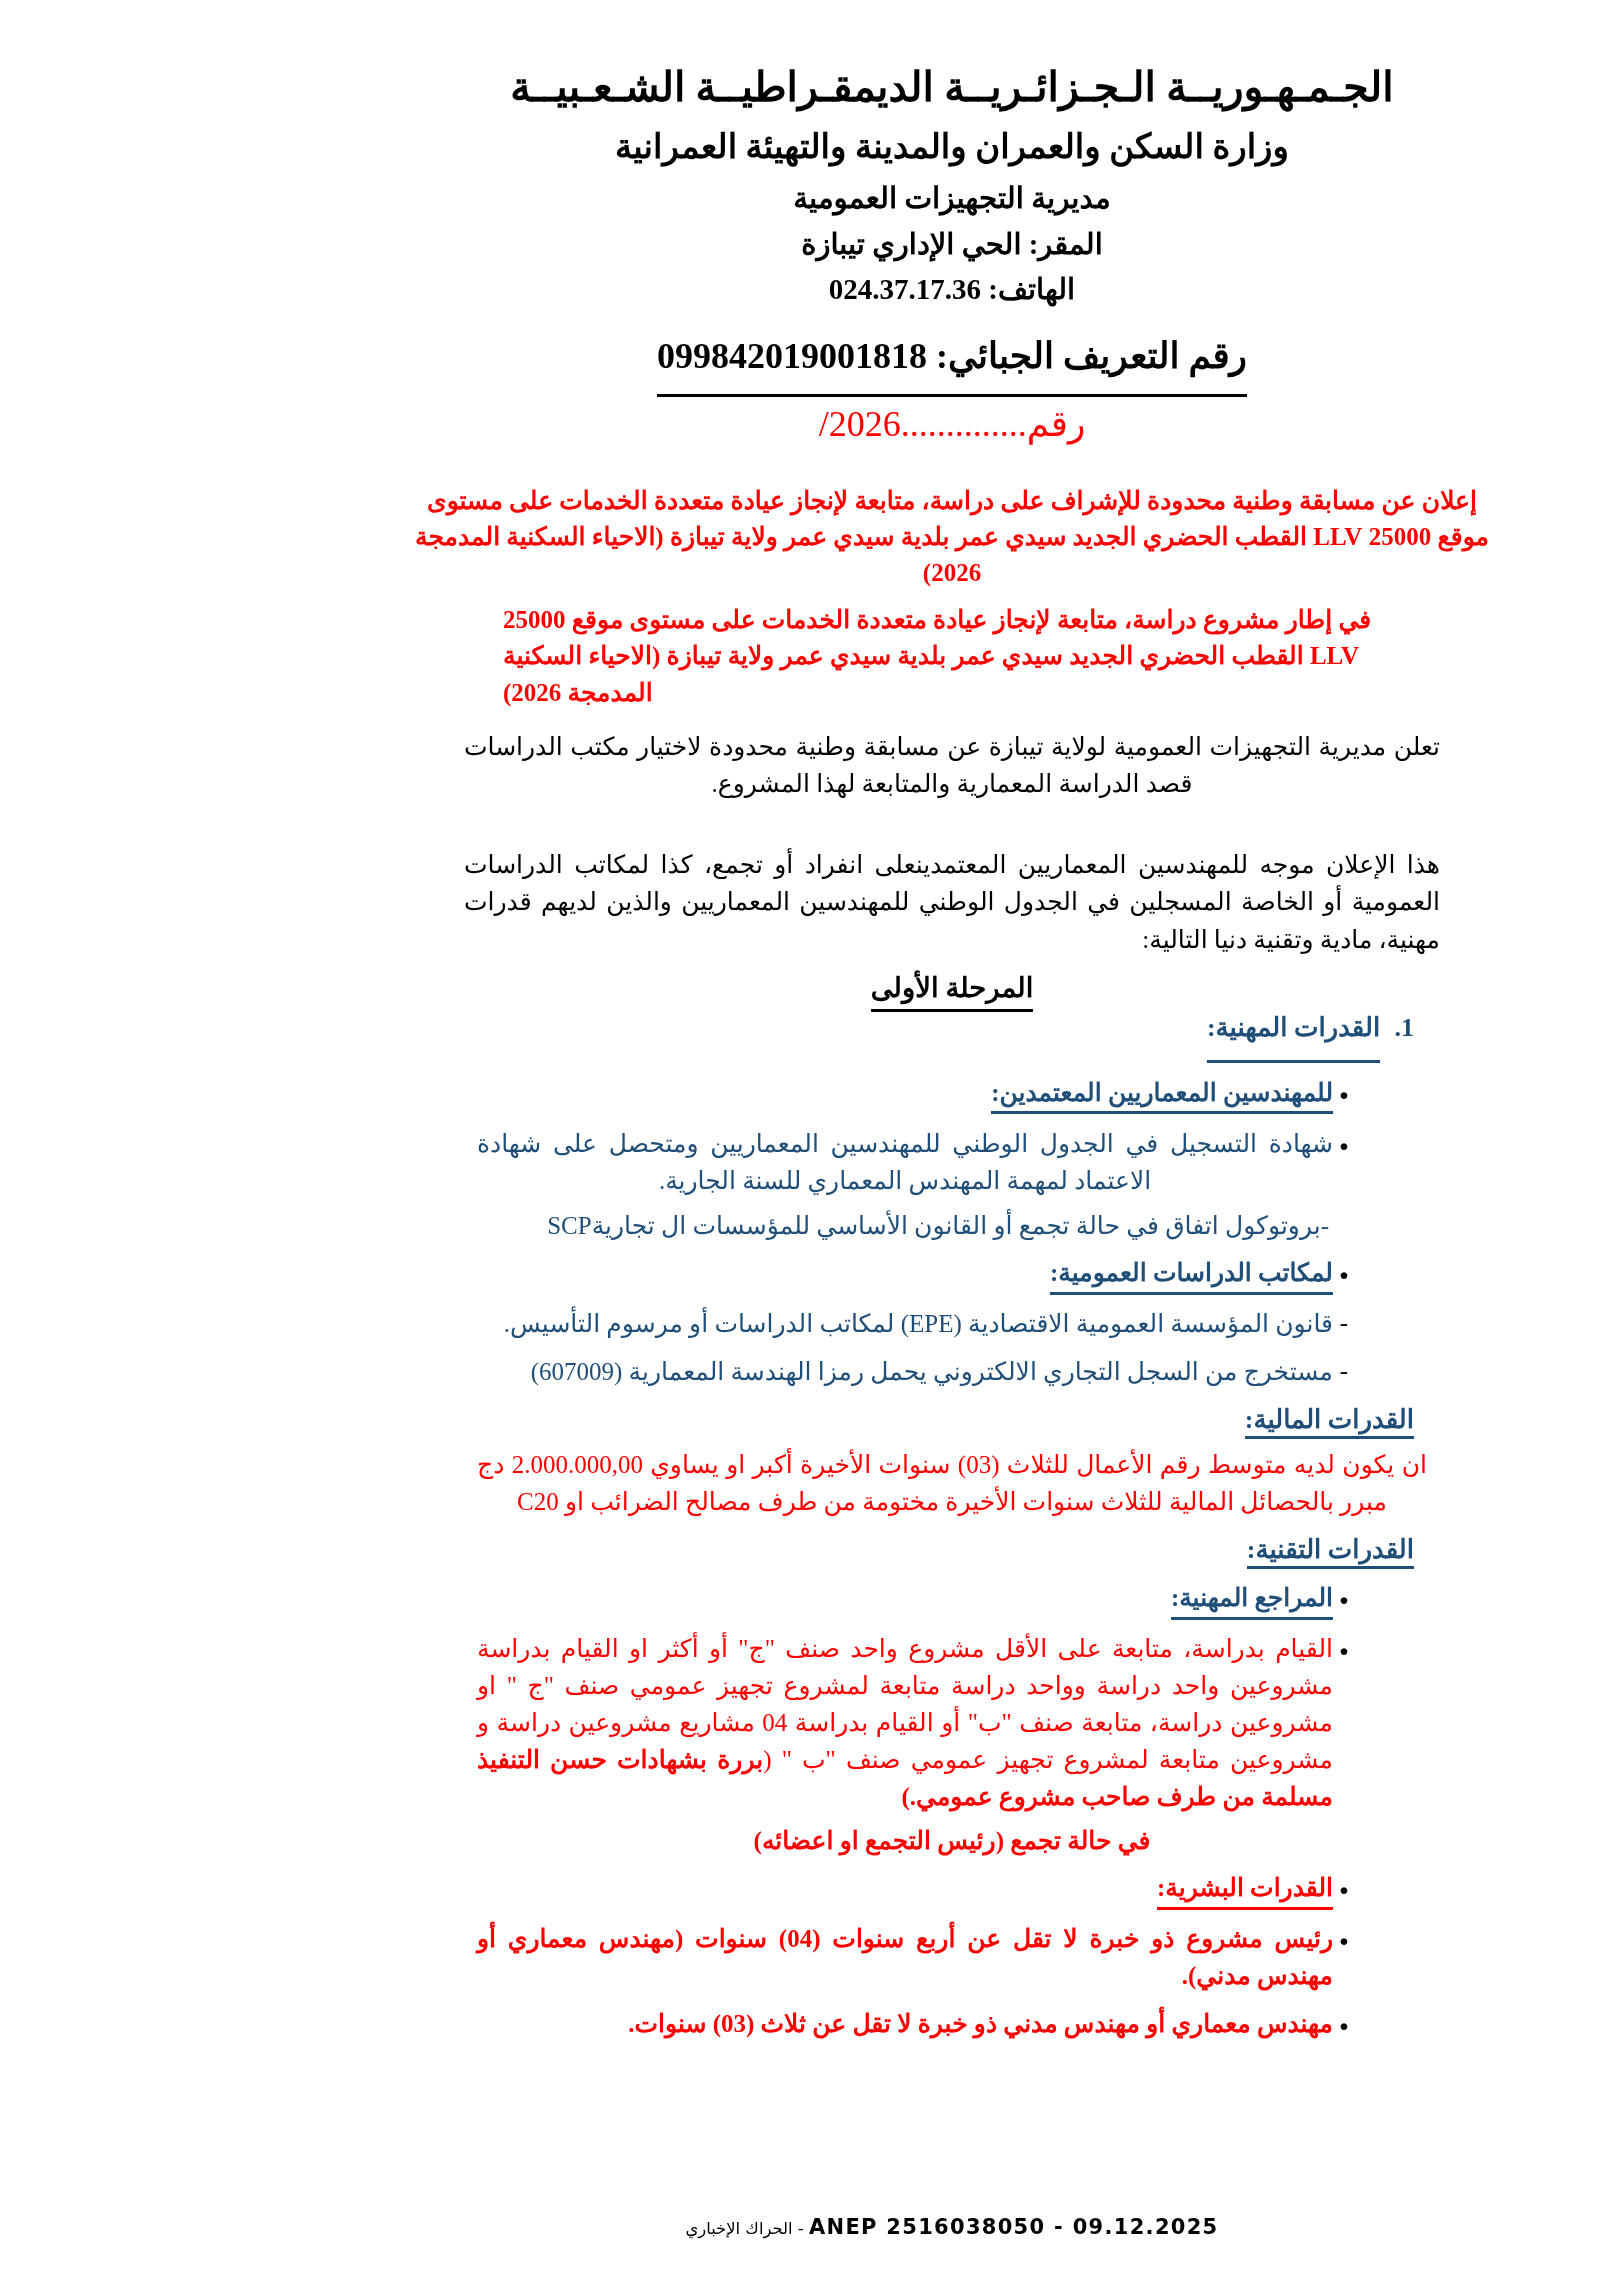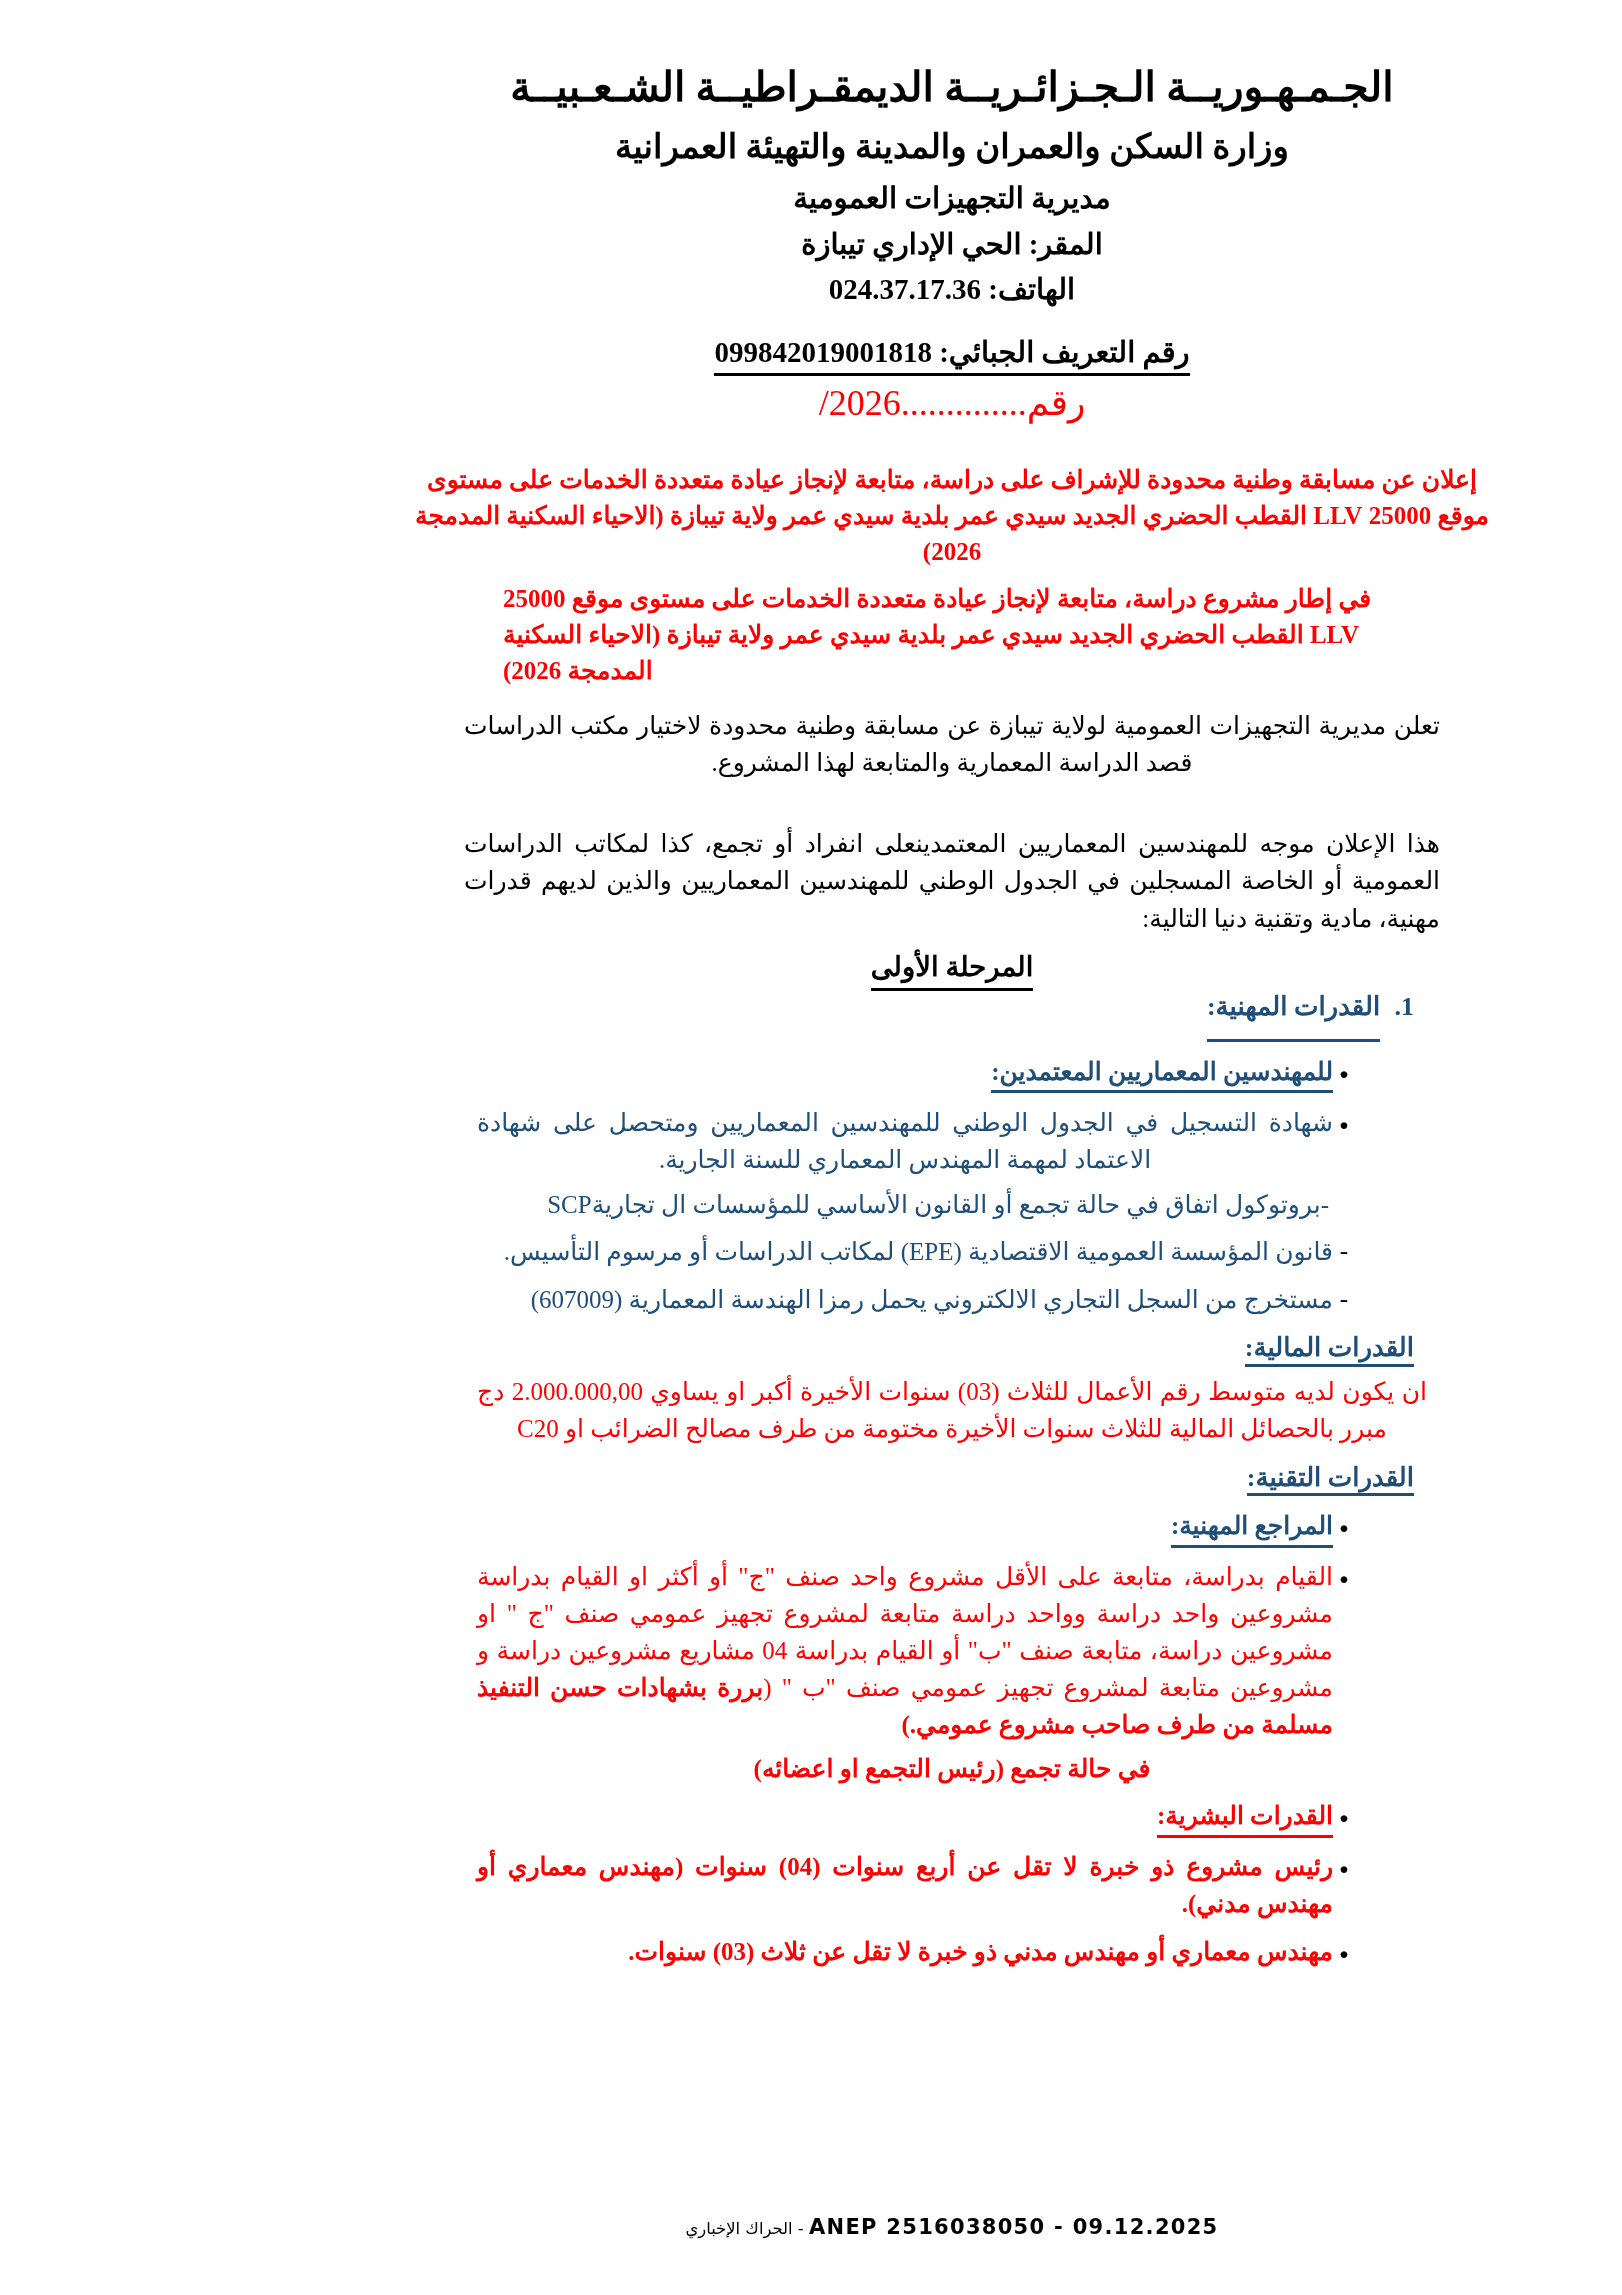--- a/index.html
+++ b/index.html
@@ -68,23 +68,23 @@
     display: inline-block;
   }
 
   .tax-row {
     text-align: center;
     margin: 29px 0 3.9px 0;
   }
   .tax-inner {
     display: inline-block;
     font-weight: bold;
-    font-size: 29px;
+    font-size: 36px;
     border-bottom: 3.3px solid #000;
-    padding-bottom: 4px;
+    padding-bottom: 17px;
     line-height: 1.15;
   }
   .tax-num {
     direction: ltr;
     unicode-bidi: embed;
     display: inline-block;
   }
 
   .ref-row {
     text-align: center;
@@ -301,20 +301,26 @@
 
     <div class="bitem">
       <span class="bullet round blue"></span>
       <span class="btext blue center-last">شهادة التسجيل في الجدول الوطني للمهندسين المعماريين ومتحصل على شهادة الاعتماد لمهمة المهندس المعماري للسنة الجارية.</span>
     </div>
   </div>
 
   <div class="plain-line blue">-بروتوكول اتفاق في حالة تجمع أو القانون الأساسي للمؤسسات ال تجاريةSCP</div>
 
   <div class="blist">
+    <div class="bitem">
+      <span class="bullet round blue"></span>
+      <span class="btext blue bold">
+        <span class="u-blue">لمكاتب الدراسات العمومية:</span>
+      </span>
+    </div>
 
     <div class="bitem">
       <span class="bullet dash blue"></span>
       <span class="btext blue">قانون المؤسسة العمومية الاقتصادية (EPE) لمكاتب الدراسات أو مرسوم التأسيس.</span>
     </div>
 
     <div class="bitem">
       <span class="bullet dash blue"></span>
       <span class="btext blue">مستخرج من السجل التجاري الالكتروني يحمل رمزا الهندسة المعمارية (607009)</span>
     </div>

